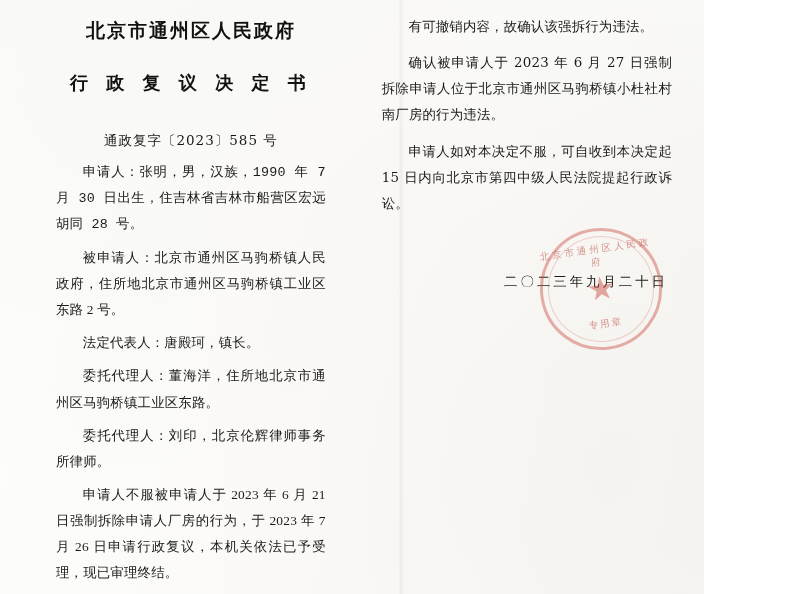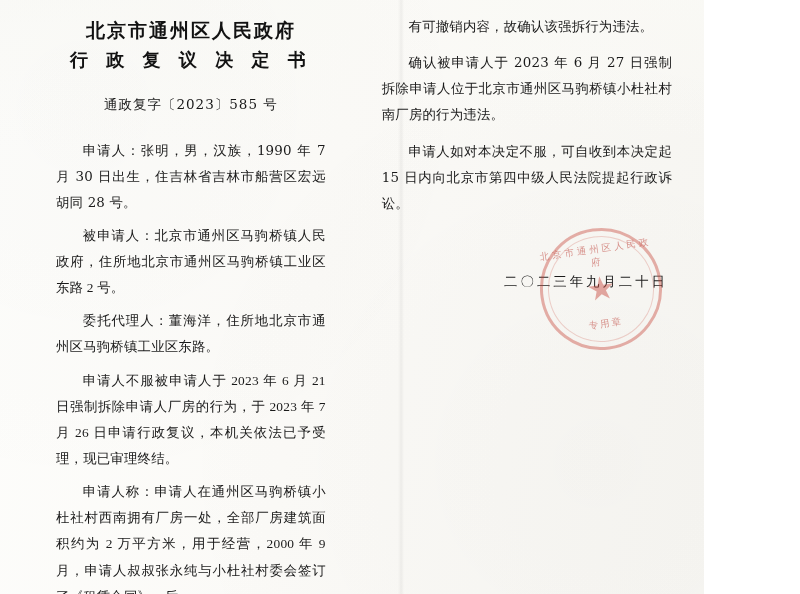--- a/index.html
+++ b/index.html
@@ -69,43 +69,44 @@
     color: #121212;
     margin: 2px 0 0 0;
     line-height: 1.5;
   }
   .doc-subtitle {
     text-align: center;
     font-size: 18px;
     font-weight: bold;
     letter-spacing: 6px;
     color: #121212;
-    margin: 1px 0 0 0;
+    margin: 24px 0 0 0;
     line-height: 1.5;
   }
   .doc-number {
     text-align: center;
     font-size: 13.5px;
     letter-spacing: 1px;
     color: #171717;
-    margin: 23px 0 0 0;
+    margin: 36px 0 0 0;
   }
 
   .para {
     font-size: 13.4px;
     line-height: 1.95;
     text-align: justify;
     text-justify: inter-ideograph;
     margin: 9px 0 0 0;
     text-indent: 2em;
     color: #1a1a1a;
     letter-spacing: 0.2px;
   }
   .para.first-block {
-    margin-top: 24px;
+    margin-top: 10px;
+    font-family: Liberation Mono, monospace;
   }
   .para.tight {
     margin-top: 7px;
     font-family: Liberation Serif, serif;
   }
   .col-right .para {
     margin-top: 10px;
   }
   .col-right .para.top {
     margin-top: 0;
@@ -180,21 +181,23 @@
 
   <div class="columns">
 
     <div class="col col-left">
       <div class="doc-title">北京市通州区人民政府</div>
       <div class="doc-subtitle">行 政 复 议 决 定 书</div>
       <div class="doc-number">通政复字〔2023〕585 号</div>
 
       <p class="para first-block">申请人：张明，男，汉族，1990 年 7 月 30 日出生，住吉林省吉林市船营区宏远胡同 28 号。</p>
       <p class="para tight">被申请人：北京市通州区马驹桥镇人民政府，住所地北京市通州区马驹桥镇工业区东路 2 号。</p>
+      <p class="para tight">法定代表人：唐殿珂，镇长。</p>
       <p class="para tight">委托代理人：董海洋，住所地北京市通州区马驹桥镇工业区东路。</p>
+      <p class="para tight">委托代理人：刘印，北京伦辉律师事务所律师。</p>
       <p class="para tight">申请人不服被申请人于 2023 年 6 月 21 日强制拆除申请人厂房的行为，于 2023 年 7 月 26 日申请行政复议，本机关依法已予受理，现已审理终结。</p>
       <p class="para tight">申请人称：申请人在通州区马驹桥镇小杜社村西南拥有厂房一处，全部厂房建筑面积约为 2 万平方米，用于经营，2000 年 9 月，申请人叔叔张永纯与小杜社村委会签订了《租赁合同》，后</p>
     </div>
 
     <div class="col col-right">
       <p class="para top">有可撤销内容，故确认该强拆行为违法。</p>
       <p class="para">确认被申请人于 2023 年 6 月 27 日强制拆除申请人位于北京市通州区马驹桥镇小杜社村南厂房的行为违法。</p>
       <p class="para">申请人如对本决定不服，可自收到本决定起 15 日内向北京市第四中级人民法院提起行政诉讼。</p>
 
       <div class="date-line">二〇二三年九月二十日</div>

